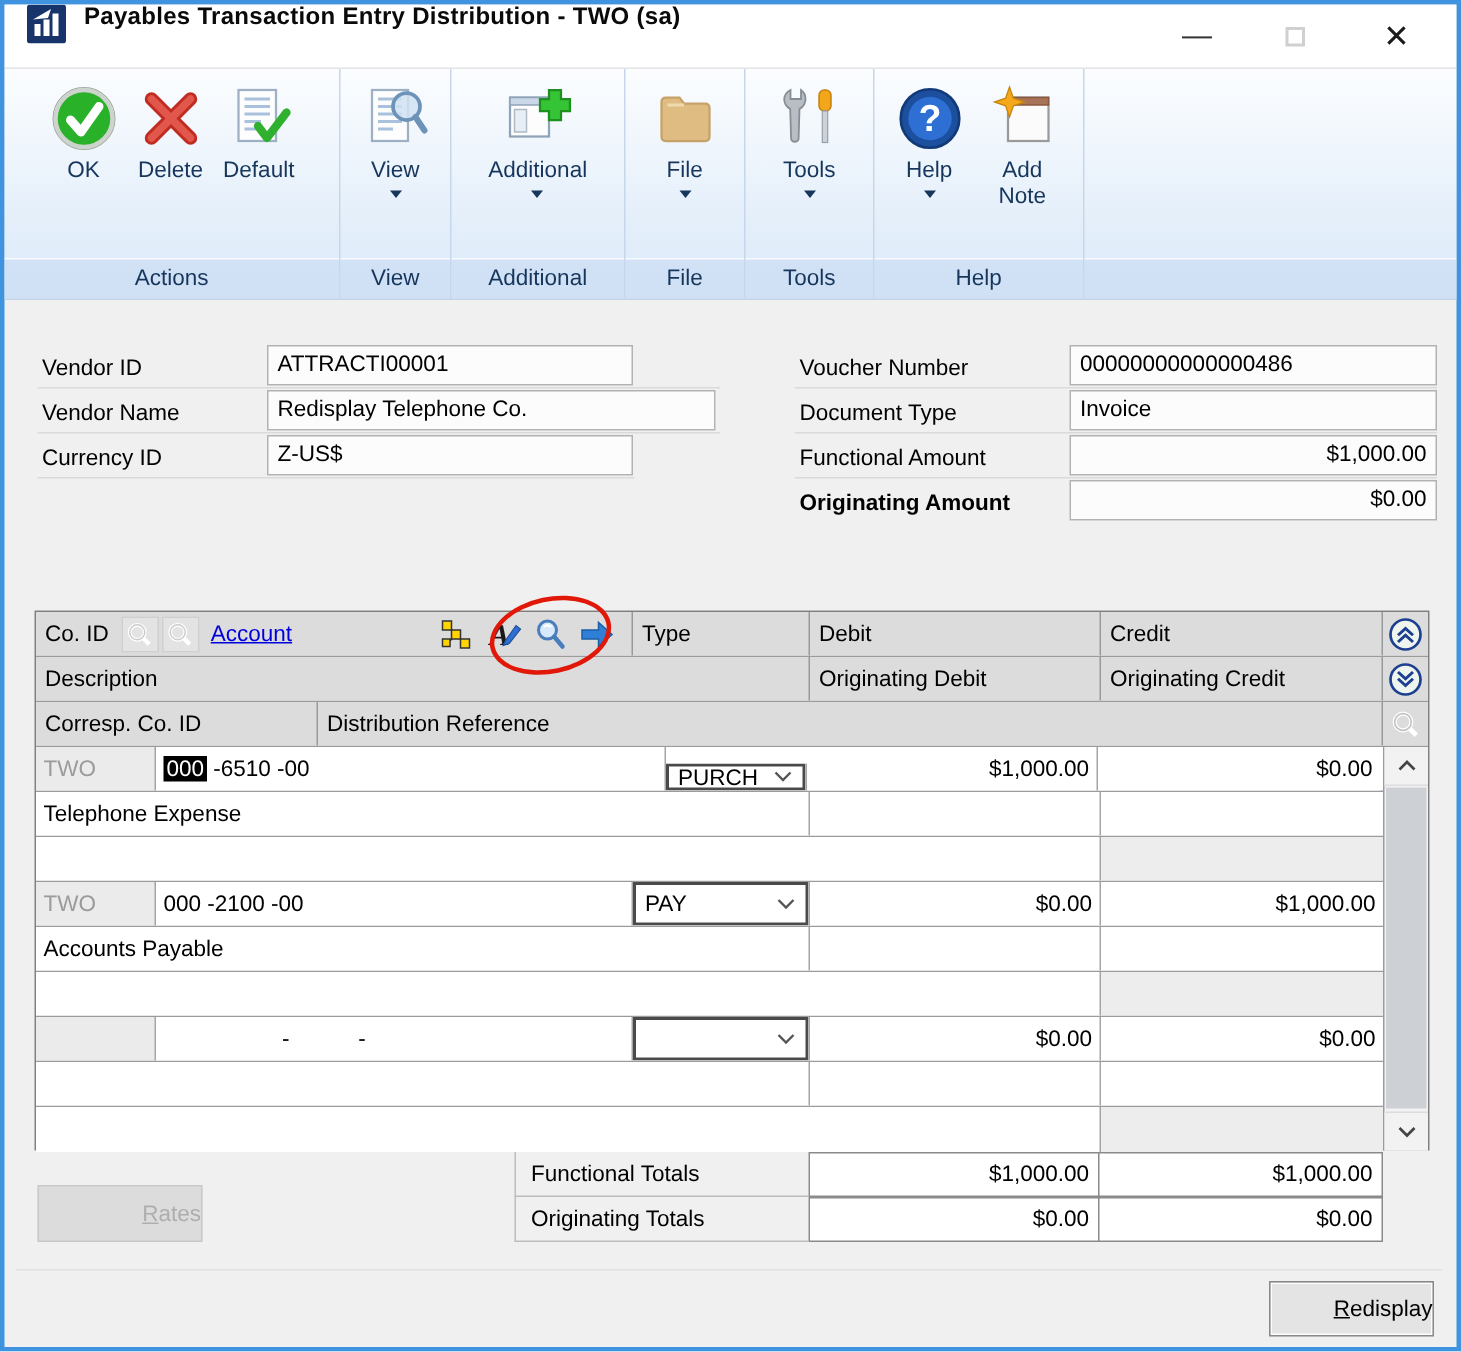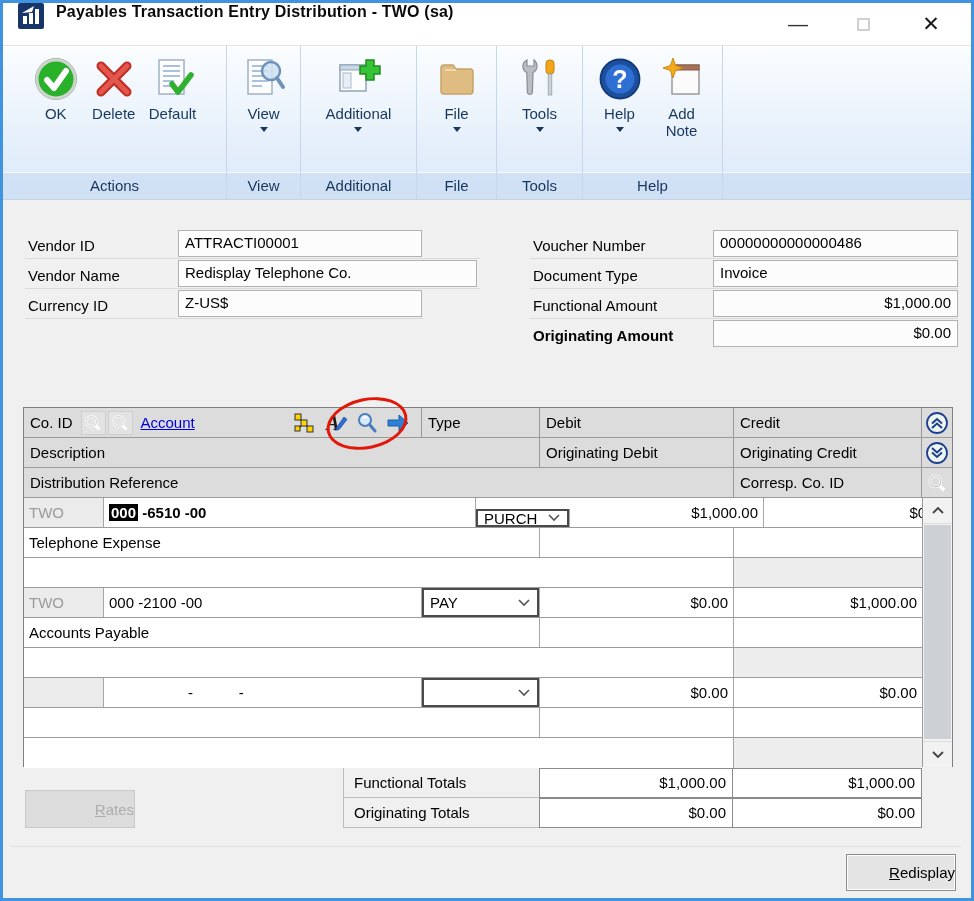--- a/index.html
+++ b/index.html
@@ -370,38 +370,38 @@
         <span class="chev-btn">
           <svg width="24" height="24" viewBox="0 0 24 24">
             <circle cx="12" cy="12" r="10" fill="#eef4ee" stroke="#1d3f8f" stroke-width="1.8"></circle>
             <path d="M7 7 l5 4.5 l5 -4.5 M7 11.5 l5 4.5 l5 -4.5" stroke="#1d3f8f" stroke-width="2" fill="none"></path>
           </svg>
         </span>
       </div>
     </div>
 
     <div class="g-row">
+      <div class="hcell" style="width:188px;">
+          <span>Corresp. Co. ID</span>
+        </div>
       <div class="hcell" style="width:710px;">
           <span>Distribution Reference</span>
-        </div>
-      <div class="hcell" style="width:188px;">
-          <span>Corresp. Co. ID</span>
         </div>
       <div class="hcell" style="width:30px; border-right:none; padding:0; justify-content:center;">
         <svg width="20" height="20" viewBox="0 0 18 18">
           <circle cx="7.5" cy="7.5" r="5" fill="none" stroke="#fff" stroke-width="2.5"></circle>
           <circle cx="7.5" cy="7.5" r="5" fill="none" stroke="#c3c3c3" stroke-width="1"></circle>
           <path d="M11.5 11.5 l4 4" stroke="#fff" stroke-width="3"></path>
         </svg>
       </div>
     </div>
 
     <div class="g-row">
       <div class="bcell co" style="width:80px;">TWO</div>
-      <div class="bcell" style="width:372px;font-weight:bold;"><span class="acct-sel">000</span><span> -6510 -00</span></div>
+      <div class="bcell" style="width:340px;"><span class="acct-sel">000</span><span> -6510 -00</span></div>
       <div class="bcell typecell" style="width:94px;margin-top:11px;">
         <div class="ddwrap">
           <span>PURCH</span>
           <svg width="14" height="10" viewBox="0 0 14 10">
               <path d="M2 2 l5 5 l5 -5" stroke="#555" stroke-width="1.6" fill="none"></path>
             </svg>
         </div>
       </div>
       <div class="bcell amt" style="width:194px;">$1,000.00</div>
       <div class="bcell amt nob" style="width:188px;">$0.00</div>

